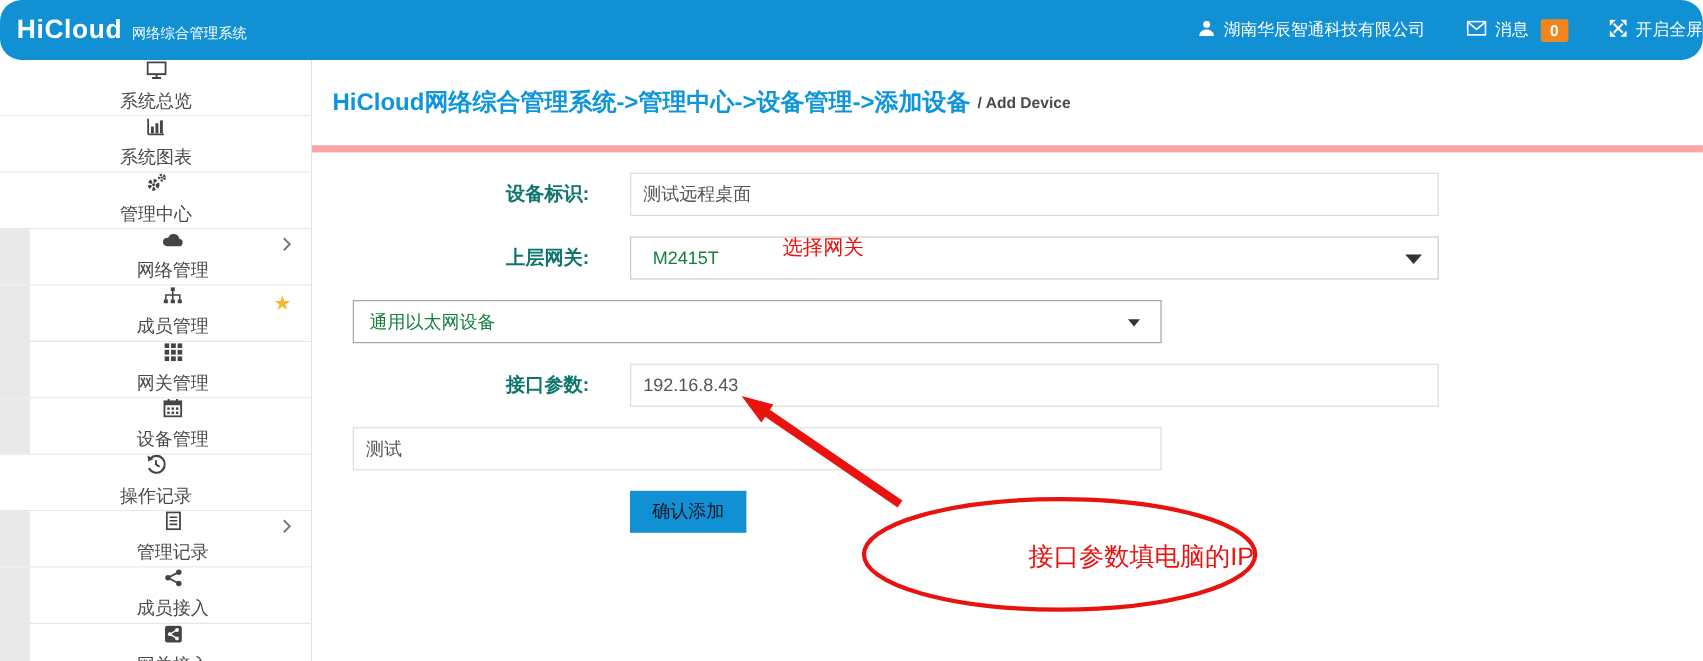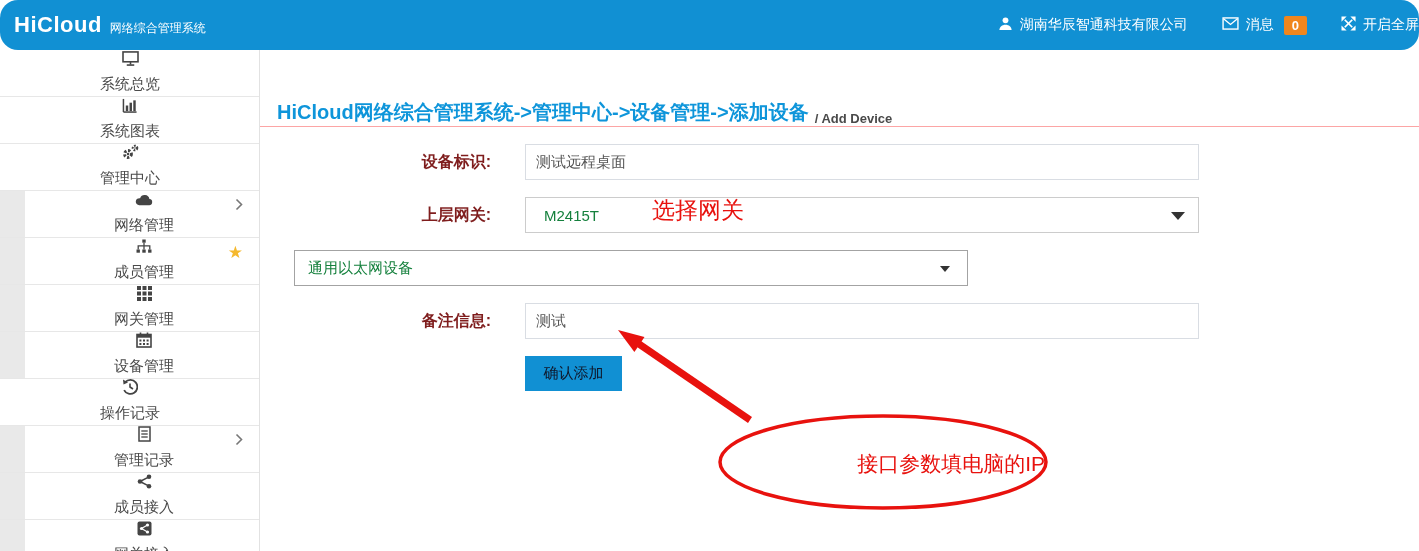--- a/index.html
+++ b/index.html
@@ -25,44 +25,44 @@
     font-size:15px; color:#4a4a4a; cursor:pointer; background:#fff;flex-direction:column; }
   .side-item.sub { padding-left:45px;
     background:linear-gradient(to right,#e9e9e9 25px,#ffffff 25px); }
   .side-item .ic { width:19px; height:16px; display:flex; align-items:center; justify-content:center; flex:none; }
   .side-item .right { margin-left:auto; }
   .chev { color:#777; }
   .star { color:#f5b82e; font-size:17px; line-height:1; }
 
   
   .main { position:absolute; left:260px; top:50px; width:1159px; height:501px; background:#fff; }
-  .crumb-bar { height:77px; border-bottom:1px solid #fca5a5; display:flex; align-items:flex-end; padding-left:17px; }
+  .crumb-bar { height:77px; border-bottom:6px solid #fca5a5; display:flex; align-items:center; padding-left:17px; }
   .crumb-path { color:#0e95da; font-size:20px; font-weight:bold; white-space:nowrap; }
   .crumb-suffix { color:#4a4a4a; font-size:13px; font-weight:bold; margin-left:6px; white-space:nowrap; }
 
   .form { padding-top:17px; }
   .frow { display:flex; align-items:center; height:36px; margin-bottom:17px; }
-  .flabel { width:231px; text-align:right; font-size:16px; font-weight:bold; color:#7f1d1d; flex:none; }
+  .flabel { width:231px; text-align:right; font-size:16px; font-weight:bold; color:#0f766e; flex:none; }
   .fctrl { margin-left:34px; width:674px; height:36px; flex:none; position:relative; }
   .fctrl input { width:100%; height:100%; border:1px solid #d9dde3; outline:none;
     font-size:15px; color:#555; padding:0 10px; font-family:inherit; background:#fff; }
   .fake-select { width:100%; height:100%; border:1px solid #ccc; background:#fff;
     display:flex; align-items:center; font-size:15px; color:#15803d; padding-left:18px; cursor:pointer; }
   .fake-select.native { border:1px solid #a3a3a3; padding-left:13px; }
   .caret { position:absolute; right:14px; top:15px; width:0; height:0;
     border-left:7px solid transparent; border-right:7px solid transparent; border-top:8px solid #333; }
   .caret.small { right:18px; top:16px; border-left-width:5px; border-right-width:5px; border-top-width:6px; }
 
   .submit-btn { margin-left:265px; width:97px; height:35px; background:#1190d3; color:#0f172a;
     border:none; font-size:15px; font-family:inherit; cursor:pointer; }
 
   
   .overlay { position:absolute; left:0; top:0; width:1419px; height:551px; pointer-events:none; }
   .red-note { position:absolute; color:#e8120e; pointer-events:none; white-space:nowrap; }
-  #note-gateway { left:652px; top:195px; font-size:23px; }
+  #note-gateway { left:652px; top:195px; font-size:17px; }
   #note-ip { left:721px; top:450px; width:324px; text-align:right; font-size:21px; }
 </style>
 </head>
 <body>
 
 <header class="navbar">
   <div class="brand">
     <span class="brand-main">HiCloud</span>
     <span class="brand-sub">网络综合管理系统</span>
   </div>
@@ -296,23 +296,28 @@
 
     <div class="frow">
       <span class="fctrl">
         <span class="fake-select native">
           <span>通用以太网设备</span>
         </span>
         <span class="caret small"></span>
       </span>
     </div>
 
-
-    <div class="frow">
-      <span class="flabel">备注信息:</span>
+    <div class="frow">
+      <span class="flabel">接口参数:</span>
+      <span class="fctrl">
+        <input type="text" value="192.16.8.43" style="">
+      </span>
+    </div>
+
+    <div class="frow">
       <span class="fctrl">
         <input type="text" value="测试" style="">
       </span>
     </div>
 
     <button class="submit-btn">确认添加</button>
 
   </div>
 </main>
 

